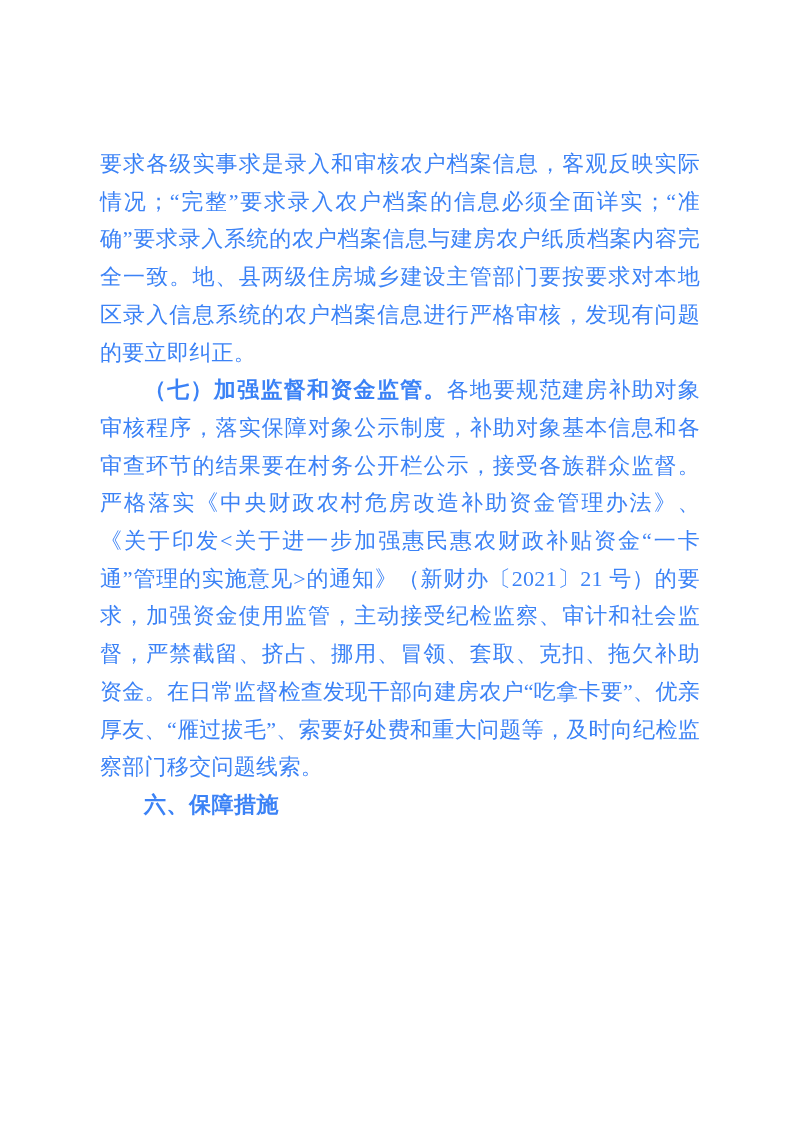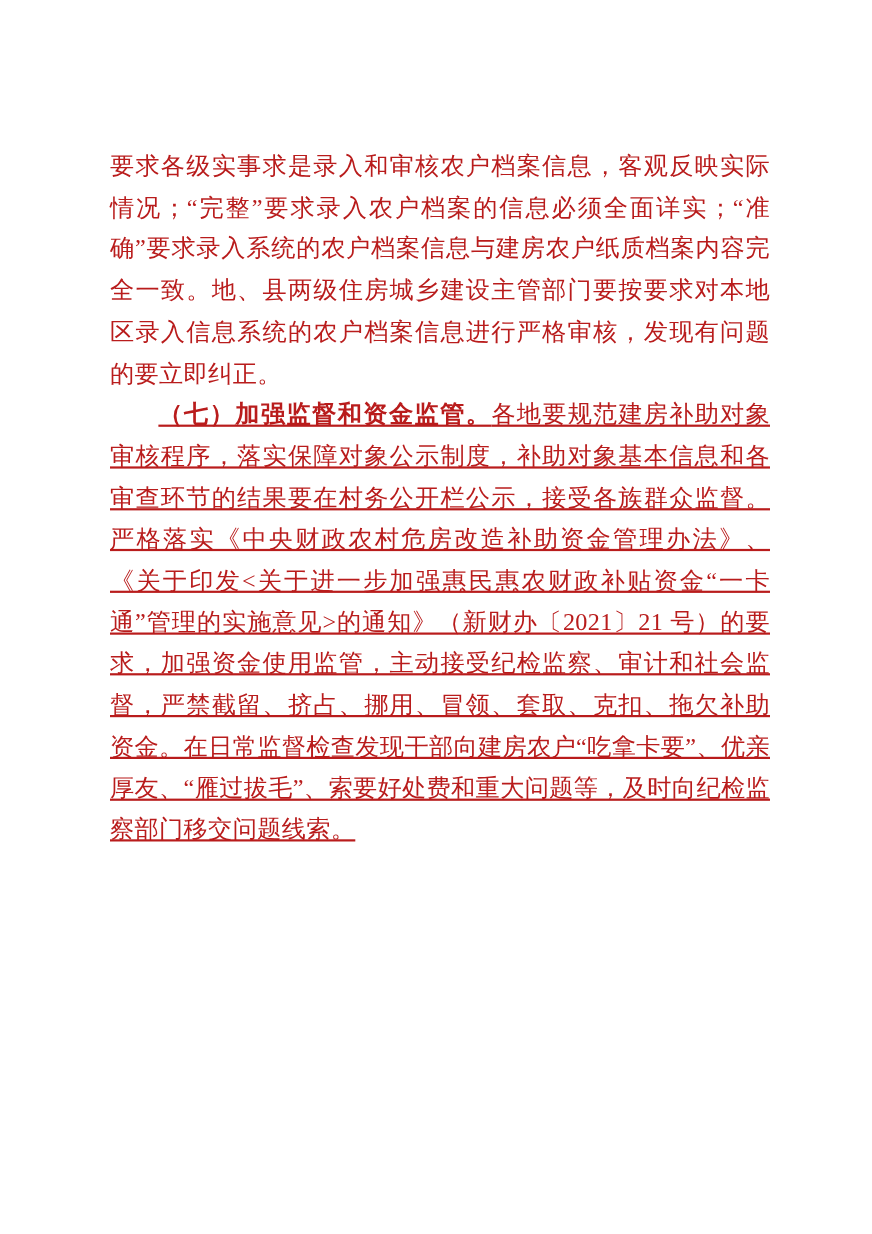--- a/index.html
+++ b/index.html
@@ -10,49 +10,49 @@
   .page {
     position: relative;
     width: 793px;
     height: 1122px;
     background: #ffffff;
     overflow: hidden;
   }
   .text-block {
     position: absolute;
     left: 100px;
-    top: 132px;
+    top: 145px;
     width: 600px;
     font-family: "Liberation Serif", "DejaVu Serif", serif;
     font-size: 22px;
     line-height: 37.7px;
-    color: #b91c1c;
+    color: #3b82f6;
     text-align: justify;
     letter-spacing: 0.3px;
   }
   .para {
     margin: 0;
     padding: 0;
   }
   .para.indent {
     text-indent: 2em;
-    text-decoration: underline;
   }
   .seg-bold {
     font-family: "Liberation Sans", "DejaVu Sans", sans-serif;
     font-weight: 700;
     letter-spacing: 0.5px;
   }
 </style>
 </head>
 <body>
 
 <div class="page">
   <div class="text-block">
 
     <p class="para"><span class="seg">要求各级实事求是录入和审核农户档案信息，客观反映实际情况；“完整”要求录入农户档案的信息必须全面详实；“准确”要求录入系统的农户档案信息与建房农户纸质档案内容完全一致。地、县两级住房城乡建设主管部门要按要求对本地区录入信息系统的农户档案信息进行严格审核，发现有问题的要立即纠正。</span></p>
 
     <p class="para indent"><span class="seg-bold">（七）加强监督和资金监管。</span><span class="seg">各地要规范建房补助对象审核程序，落实保障对象公示制度，补助对象基本信息和各审查环节的结果要在村务公开栏公示，接受各族群众监督。严格落实《中央财政农村危房改造补助资金管理办法》、《关于印发&lt;关于进一步加强惠民惠农财政补贴资金“一卡通”管理的实施意见&gt;的通知》（新财办〔2021〕21 号）的要求，加强资金使用监管，主动接受纪检监察、审计和社会监督，严禁截留、挤占、挪用、冒领、套取、克扣、拖欠补助资金。在日常监督检查发现干部向建房农户“吃拿卡要”、优亲厚友、“雁过拔毛”、索要好处费和重大问题等，及时向纪检监察部门移交问题线索。</span></p>
 
+    <p class="para indent"><span class="seg-bold">六、保障措施</span></p>
 
 
   </div>
 </div>
 
 </body></html>

